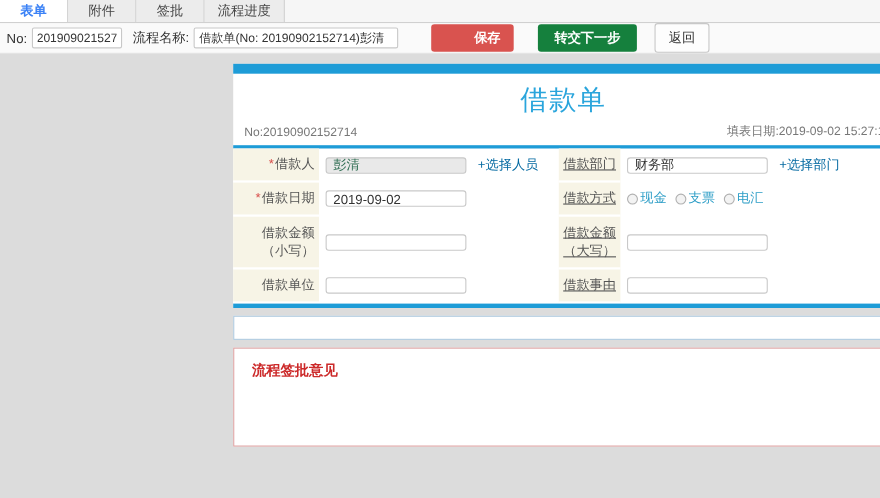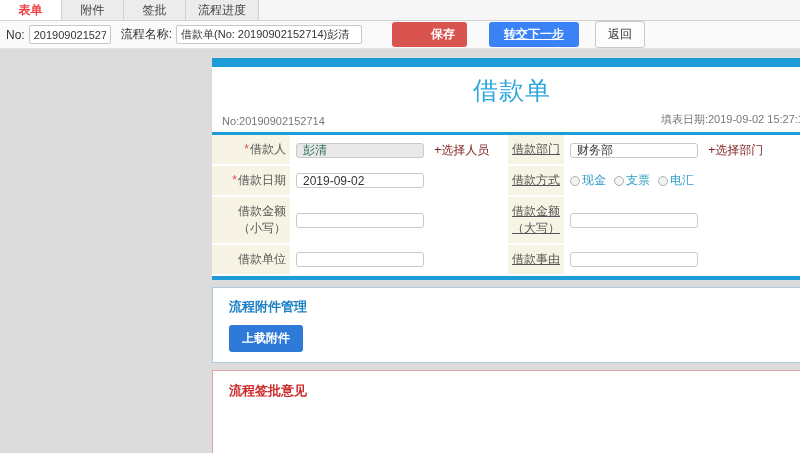--- a/index.html
+++ b/index.html
@@ -10,40 +10,40 @@
     font-size: 12px;
     color: #333;
   }
   
   .tabbar { display: flex; height: 21px; background: #efefef; border-bottom: 1px solid #d0d0d0; }
   .tab {
     min-width: 62px; padding: 0 12px; line-height: 20px; text-align: center;
     font-size: 12px; color: #444; background: #ececec;
     border-right: 1px solid #d0d0d0; cursor: pointer; white-space: nowrap;
   }
-  .tab.active { background: #fff; color: #ef4444; font-weight: bold; }
+  .tab.active { background: #fff; color: #3b82f6; font-weight: bold; }
   .tabbar .rest { flex: 1; background: #f6f6f6; }
   
   .toolbar {
     height: 28px; background: #fafafa; display: flex; align-items: center;
     padding-left: 6px; border-bottom: 1px solid #e2e2e2; white-space: nowrap;
   }
   .toolbar label { font-size: 12px; color: #333; margin-right: 4px; }
   .toolbar input {
     height: 19px; border: 1px solid #c8c8c8; border-radius: 2px;
     font-size: 11px; color: #333; padding: 0 4px; background: #fff;
     font-family: "Liberation Sans", "DejaVu Sans", sans-serif;
   }
   .tb-no-input { width: 82px; }
   .tb-name-input { width: 186px; }
   .tb-name-label { margin-left: 10px; }
   .btn { border: none; border-radius: 3px; font-size: 12px; padding: 4px 12px; cursor: pointer;
          font-family: "Liberation Sans", "DejaVu Sans", sans-serif; }
   .btn-save { background: #d9534f; color: #fff; font-weight: bold; margin-left: 30px; padding-left: 39px; }
-  .btn-next { background: #3b82f6; color: #fff; font-weight: bold; margin-left: 22px; padding: 4px 15px; text-decoration: underline; }
+  .btn-next { background: #15803d; color: #fff; font-weight: bold; margin-left: 22px; padding: 4px 15px; }
   .btn-back { background: #fdfdfd; color: #333; border: 1px solid #c8c8c8; margin-left: 16px; }
   
   .main { padding: 9px 0 0 212px; }
   .panel { width: 600px; background: #fff; }
   .blue-bar-top { height: 9px; background: #1e9cd7; }
   .title-row { text-align: center; padding: 7px 0 2px; }
   .form-title { color: #2aa5dc; font-size: 25px; font-weight: normal; letter-spacing: 1px; }
   .meta-row {
     display: flex; justify-content: space-between; align-items: flex-end;
     font-size: 11px; color: #777; padding: 3px 8px 5px 10px;
@@ -58,21 +58,21 @@
   td.fld { padding: 5px 6px; vertical-align: middle; }
   td.fld-l { width: 218px; }
   td.lbl-r { width: 56px; text-decoration: underline; }
   .req { color: #d9534f; margin-right: 1px; }
   .inp {
     width: 128px; height: 15px; border: 1px solid #c9c9c9; border-radius: 3px;
     font-size: 12px; padding: 0 6px; color: #333; background: #fff;
     font-family: "Liberation Sans", "DejaVu Sans", sans-serif;
   }
   .inp:disabled { background: #e9e9e9; color: #2f6e53; }
-  a.sel-link { color: #7f1d1d; text-decoration: none; margin-left: 7px; font-size: 12px; cursor: pointer; }
+  a.sel-link { color: #0369a1; text-decoration: none; margin-left: 7px; font-size: 12px; cursor: pointer; }
   .radio-group { color: #2e9ec7; font-size: 12px; display: flex; align-items: center; }
   .radio-opt { margin-right: 8px; display: flex; align-items: center; cursor: pointer; }
   .radio-circle {
     width: 10px; height: 10px; border: 1px solid #b0b0b0; border-radius: 50%;
     background: #f3f3f3; display: inline-block; margin-right: 2px;
   }
   .blue-bar-bottom { height: 4px; background: #1e9cd7; }
   
   .panel-attach { margin-top: 7px; border: 1px solid #aecadf; padding: 10px 16px 10px; }
   .sec-header-blue { color: #1a7fc4; font-size: 13px; font-weight: bold; }
@@ -190,22 +190,20 @@
         <td class="fld">
           <input class="inp" type="text" value="" style="">
         </td>
       </tr>
     </tbody>
       </table>
     <div class="blue-bar-bottom"></div>
   </div>
 
   <div class="panel panel-attach">
-    <div class="sec-header-blue">流程附件管理</div>
-    <button class="btn btn-upload">上载附件</button>
   </div>
 
   <div class="panel panel-approve">
     <div class="sec-header-red">流程签批意见</div>
 
   </div>
 
 </div>
 
 </body></html>

